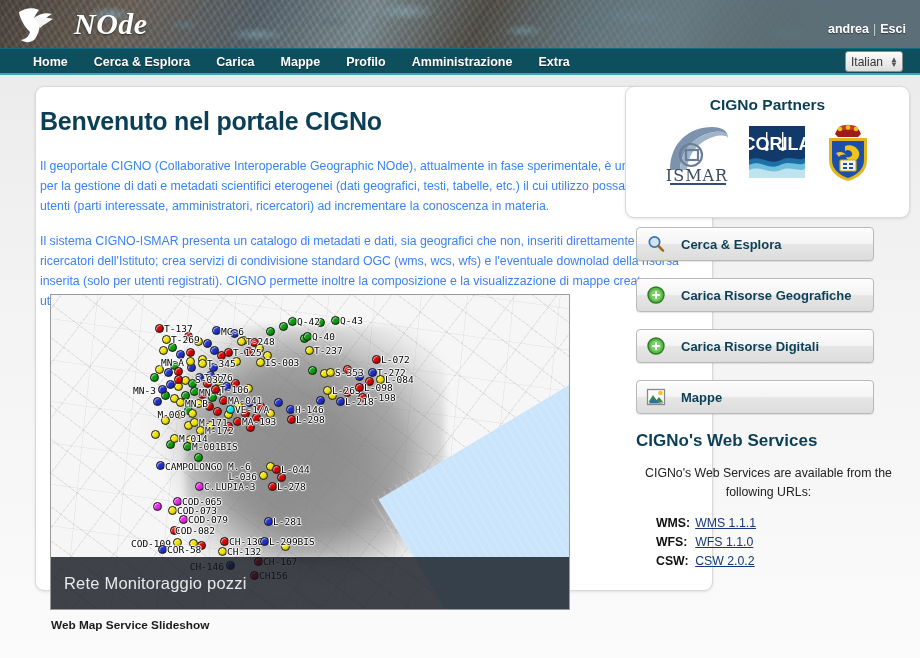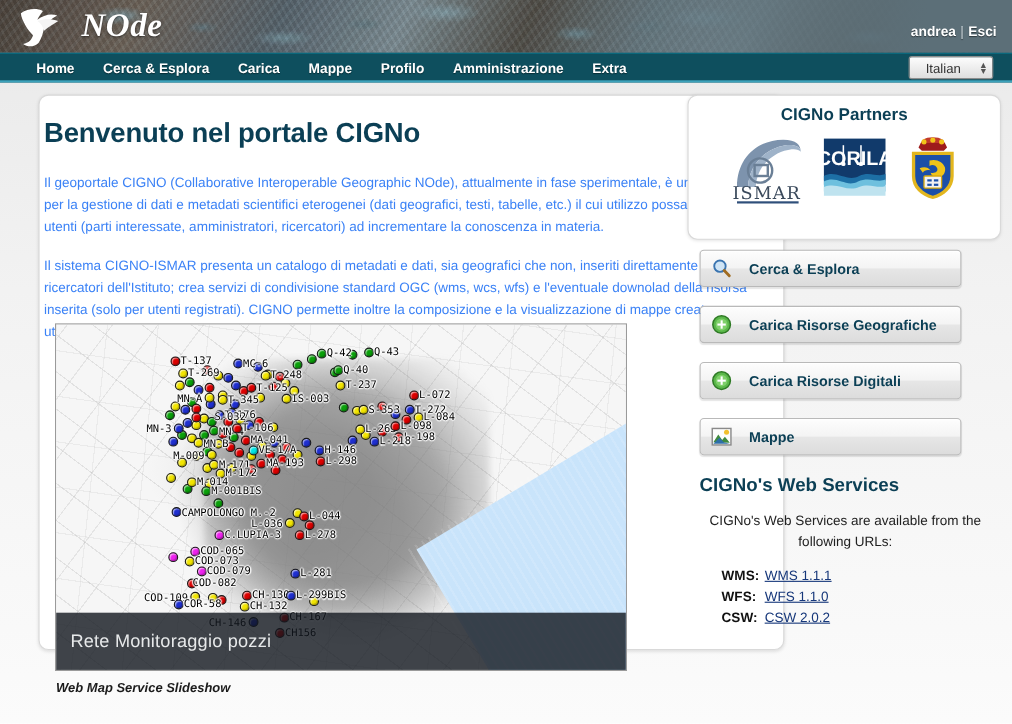--- a/index.html
+++ b/index.html
@@ -81,21 +81,21 @@
   #nav li {
     display: flex; align-items: center;
     padding: 0 13px; height: 25px;
     font-size: 12.5px; font-weight: bold; color: #ffffff;
     text-shadow: 0 1px 1px rgba(0,0,0,.45);
     cursor: pointer; white-space: nowrap;
   }
   #nav li:first-child { margin-left: 20px; }
   #lang-select {
     position: absolute; right: 17px; top: 2px;
-    height: 21px; width: 77px;
+    height: 21px; width: 58px;
     display: flex; align-items: center; justify-content: center;
     font-size: 12px; color: #333;
     background: linear-gradient(to bottom, #fdfdfd, #dedede);
     border: 1px solid #8d8d8d; border-radius: 3px;
     padding-right: 14px;
     cursor: pointer;
   }
   #lang-select .spin {
     position: absolute; right: 4px; top: 50%; transform: translateY(-50%);
     display: flex; flex-direction: column; line-height: 5px; font-size: 8px; color: #555;
@@ -188,21 +188,21 @@
   #map-caption {
     position: absolute; left: 0; bottom: 0; width: 100%; height: 52px;
     background: rgba(18,22,30,.80);
     display: flex; align-items: center;
     padding-left: 13px;
     color: #e7e9ea; font-size: 16.5px; font-weight: normal;
     letter-spacing: .2px;
   }
   #slideshow-caption {
     position: absolute; left: 15px; top: 531px;
-    font-size: 11.8px; font-weight: bold; color: #1b1b1b; font-style: italic;
+    font-size: 11.8px; font-weight: bold; color: #1b1b1b;
   }
 
   
   #sidebar {
     position: absolute; left: 625px; top: 9px; width: 285px; height: 520px;
   }
   #partners {
     position: absolute; left: 0; top: 0; width: 285px; height: 132px;
     background: #fff; border: 1px solid #d9d9d9; border-radius: 9px;
     box-shadow: 0 1px 3px rgba(0,0,0,.10);
@@ -446,21 +446,21 @@
             <div class="mlabel" style="left: 191px; top: 121px;">MA-193</div>
             <div class="dot" style="left: 236px; top: 120px; background: rgb(221, 0, 0);"></div>
             <div class="mlabel" style="left: 245px; top: 119px;">L-298</div>
             <div class="dot" style="left: 145px; top: 131px; background: rgb(242, 229, 0);"></div>
             <div class="mlabel" style="left: 154px; top: 130px;">M-172</div>
             <div class="dot" style="left: 119px; top: 139px; background: rgb(242, 229, 0);"></div>
             <div class="mlabel" style="left: 128px; top: 138px;">M-014</div>
             <div class="dot" style="left: 132px; top: 147px; background: rgb(10, 160, 10);"></div>
             <div class="mlabel" style="left: 141px; top: 146px;">M-001BIS</div>
             <div class="dot" style="left: 105px; top: 166px; background: rgb(31, 47, 208);"></div>
-            <div class="mlabel" style="left: 114px; top: 166px;">CAMPOLONGO M.-2</div>
+            <div class="mlabel" style="left: 114px; top: 166px;">CAMPOLONGO M.-6</div>
             <div class="dot" style="left: 221px; top: 170px; background: rgb(221, 0, 0);"></div>
             <div class="mlabel" style="left: 230px; top: 169px;">L-044</div>
             <div class="dot" style="left: 208px; top: 176px; background: rgb(242, 229, 0);"></div>
             <div class="mlabel" style="right: 312px; top: 176px;">L-036</div>
             <div class="dot" style="left: 144px; top: 187px; background: rgb(238, 34, 238);"></div>
             <div class="mlabel" style="left: 153px; top: 186px;">C.LUPIA-3</div>
             <div class="dot" style="left: 217px; top: 187px; background: rgb(221, 0, 0);"></div>
             <div class="mlabel" style="left: 226px; top: 186px;">L-278</div>
             <div class="dot" style="left: 122px; top: 202px; background: rgb(238, 34, 238);"></div>
             <div class="mlabel" style="left: 131px; top: 201px;">COD-065</div>

